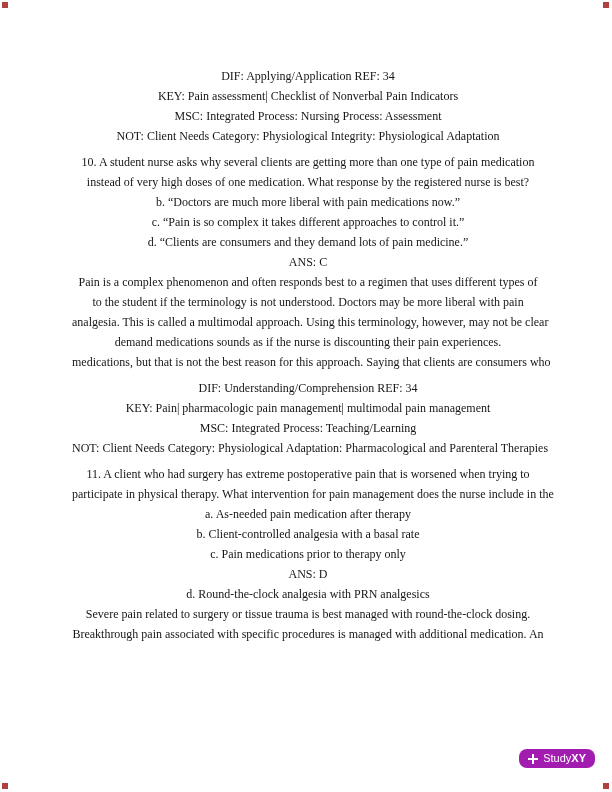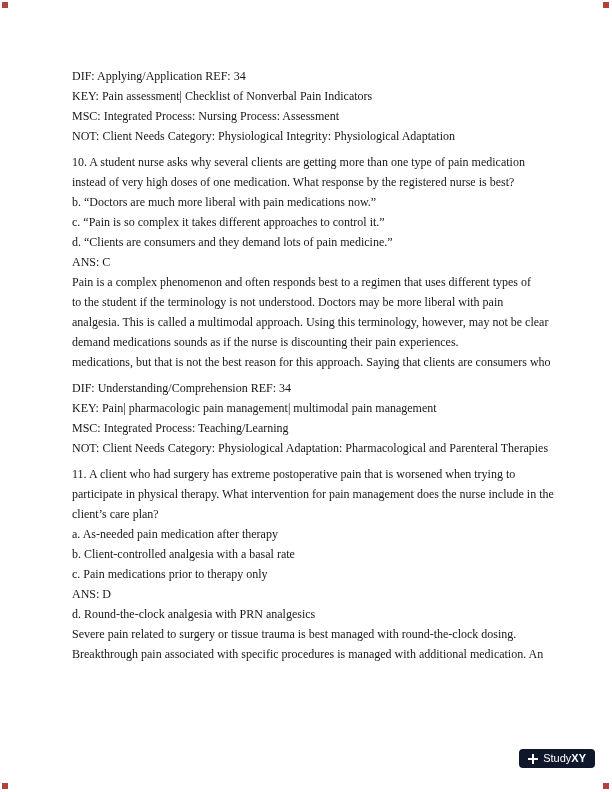--- a/index.html
+++ b/index.html
@@ -13,21 +13,21 @@
     font-family: "Liberation Serif", serif;
     color: #161616;
   }
   .content {
     position: absolute;
     left: 72px; top: 66px;
     width: 472px;
     font-size: 12px;
     line-height: 20px;
   }
-  .block { margin-bottom: 6px; }
+  .block { margin-bottom: 6px; text-align: center; }
   .line { white-space: nowrap; }
   .corner {
     position: absolute;
     width: 6px; height: 6px;
   }
   .corner.tl { left: 2px;  top: 2px; }
   .corner.tr { right: 3px; top: 2px; }
   .corner.bl { left: 2px;  bottom: 3px; }
   .corner.br { right: 3px; bottom: 3px; }
   .logo-badge {
@@ -80,32 +80,31 @@
   <section class="block">
     <div class="line">DIF: Understanding/Comprehension REF: 34</div>
     <div class="line">KEY: Pain| pharmacologic pain management| multimodal pain management</div>
     <div class="line">MSC: Integrated Process: Teaching/Learning</div>
     <div class="line">NOT: Client Needs Category: Physiological Adaptation: Pharmacological and Parenteral Therapies</div>
   </section>
 
   <section class="block">
     <div class="line">11. A client who had surgery has extreme postoperative pain that is worsened when trying to</div>
     <div class="line">participate in physical therapy. What intervention for pain management does the nurse include in the</div>
-    <div class="line">client’s care plan?</div>
     <div class="line">a. As-needed pain medication after therapy</div>
     <div class="line">b. Client-controlled analgesia with a basal rate</div>
     <div class="line">c. Pain medications prior to therapy only</div>
     <div class="line">ANS: D</div>
     <div class="line">d. Round-the-clock analgesia with PRN analgesics</div>
     <div class="line">Severe pain related to surgery or tissue trauma is best managed with round-the-clock dosing.</div>
     <div class="line">Breakthrough pain associated with specific procedures is managed with additional medication. An</div>
   </section>
 
 </main>
 
-<div class="logo-badge" style="background-color: #0f172a;">
+<div class="logo-badge" style="background-color: #a21caf; border-radius: 8px;">
   <span>
     <svg width="10" height="10" viewBox="0 0 10 10" aria-hidden="true">
       <path d="M4 0 h2 v4 h4 v2 h-4 v4 h-2 v-4 h-4 v-2 h4 z" fill="#ffffff"></path>
     </svg>
   </span>
   <span><span>Study</span><span class="brand-bold">XY</span></span>
 </div>
 
 </body></html>

